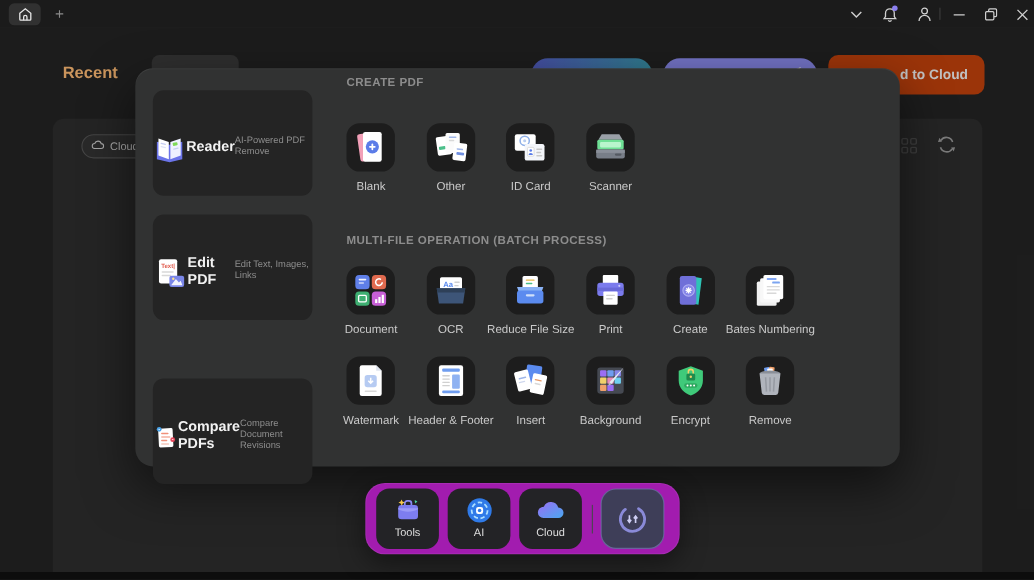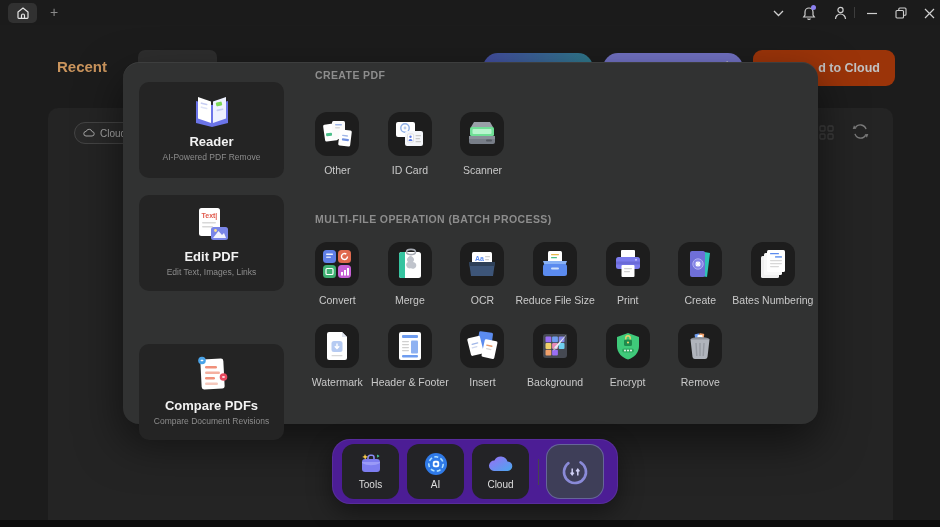--- a/index.html
+++ b/index.html
@@ -33,32 +33,32 @@
   .btn-navy { position:absolute; left:753px; top:50px; width:142px; height:36px; border-radius:9px; background:#c2410c;
               display:flex; align-items:center; justify-content:flex-end; padding-right:15px;
               color:#f2f2f2; font-size:12.5px; font-weight:700; z-index:1; }
   .dim { position:absolute; left:0; top:25px; width:940px; height:502px; background:rgba(0,0,0,0.20); z-index:2; }
   .bottom-strip { position:absolute; left:0; top:520px; width:940px; height:7px; background:#0d0d0d; z-index:3; }
 
   
   .modal { position:absolute; left:123px; top:62px; width:695px; height:362px; background:#313232; border-radius:16px;
            box-shadow:0 18px 45px rgba(0,0,0,0.55), inset 0 1px 0 rgba(255,255,255,0.06); z-index:5; }
   .card { position:absolute; left:16px; width:145px; height:96px; background:#242424; border-radius:10px;
-          display:flex; flex-direction:column; align-items:center; }
+          display:flex; flex-direction:row; align-items:center; }
   .card svg { margin-top:11px; }
   .card-title { margin-top:5px; font-size:13px; font-weight:700; color:#f2f2f2; }
   .card-sub { margin-top:3px; font-size:8.5px; color:#8d8d8d; }
   .sec-header { position:absolute; left:192px; font-size:10.5px; font-weight:700; letter-spacing:0.4px; color:#8d8d8d; }
   .oprow { position:absolute; left:178px; display:flex; }
   .opitem { width:72.6px; display:flex; flex-direction:column; align-items:center; }
   .tile { width:44px; height:44px; border-radius:12px; background:#1d1d1d; display:flex; align-items:center; justify-content:center; }
   .oplbl { margin-top:8px; font-size:10.5px; color:#c9c9c9; white-space:nowrap; }
 
   
-  .dock { position:absolute; left:332px; top:439px; width:286px; height:65px; background:#4c1d95; border-radius:18px;
+  .dock { position:absolute; left:332px; top:439px; width:286px; height:65px; background:#a21caf; border-radius:18px;
           border:1px solid rgba(255,255,255,0.07); box-shadow:0 8px 24px rgba(0,0,0,0.45);
           display:flex; align-items:center; padding:0 9px; z-index:6; }
   .dock-tile { width:57px; height:55px; border-radius:12px; background:#232326; margin-right:8px;
                display:flex; flex-direction:column; align-items:center; }
   .dock-tile svg { margin-top:7px; }
   .dock-lbl { margin-top:2px; font-size:10px; color:#dedede; }
   .dock-sep { width:1px; height:26px; background:#47474d; margin:0 7px 0 1px; }
   .dock-sync { width:58px; height:55px; border-radius:14px; background:#3e3e58; border:1.5px solid rgba(135,135,205,0.55);
                display:flex; align-items:center; justify-content:center; }
 </style>
@@ -156,20 +156,32 @@
       </svg>
       <div class="card-title">Compare PDFs</div>
       <div class="card-sub">Compare Document Revisions</div>
     </div>
 
     <div class="sec-header" style="top:7px;">CREATE PDF</div>
 
     <div class="oprow" style="top:50px;">
       <div class="opitem">
         <div class="tile">
+          <svg width="30" height="32" viewBox="0 0 30 32">
+            <rect x="4" y="3" width="16" height="25" rx="2" fill="#f2a0b8" transform="rotate(-8 12 15)"></rect>
+            <rect x="8" y="2" width="17" height="27" rx="2" fill="#ffffff"></rect>
+            <circle cx="16.5" cy="15.5" r="6" fill="#5b7ce8"></circle>
+            <rect x="13.5" y="14.7" width="6" height="1.6" rx="0.8" fill="#ffffff"></rect>
+            <rect x="15.7" y="12.5" width="1.6" height="6" rx="0.8" fill="#ffffff"></rect>
+          </svg>
+        </div>
+        <div class="oplbl">Blank</div>
+      </div>
+      <div class="opitem">
+        <div class="tile">
           <svg width="32" height="32" viewBox="0 0 32 32">
             <rect x="3" y="6" width="13" height="17" rx="1.5" fill="#ffffff" transform="rotate(-8 9 14)"></rect>
             <rect x="5" y="15" width="6" height="3" rx="0.8" fill="#4bbf8a" transform="rotate(-8 8 16)"></rect>
             <rect x="11" y="3" width="13" height="18" rx="1.5" fill="#fbfbfb"></rect>
             <rect x="14" y="6" width="7" height="1.4" rx="0.7" fill="#9fb6e8"></rect>
             <rect x="14" y="9" width="5" height="1.4" rx="0.7" fill="#d8d8d8"></rect>
             <rect x="18" y="12" width="12" height="16" rx="1.5" fill="#ffffff" transform="rotate(7 24 20)"></rect>
             <rect x="21" y="17" width="6" height="1.4" rx="0.7" fill="#9fb6e8" transform="rotate(7 24 18)"></rect>
             <rect x="21" y="20.5" width="7" height="2.4" rx="0.8" fill="#6f8fe0" transform="rotate(7 24 21)"></rect>
           </svg>
@@ -220,32 +232,21 @@
             <rect x="16" y="1" width="13" height="13" rx="3.5" fill="#e06a4f"></rect>
             <path d="M25.5 7.5 a3 3 0 1 1 -1.2 -2.4" fill="none" stroke="#ffffff" stroke-width="1.4"></path>
             <rect x="1" y="16" width="13" height="13" rx="3.5" fill="#3faf72"></rect>
             <rect x="4" y="19.5" width="7" height="6" rx="1" fill="none" stroke="#ffffff" stroke-width="1.2"></rect>
             <rect x="16" y="16" width="13" height="13" rx="3.5" fill="#c75fd6"></rect>
             <rect x="19" y="23" width="2" height="3.5" fill="#ffffff"></rect>
             <rect x="22" y="21" width="2" height="5.5" fill="#ffffff"></rect>
             <rect x="25" y="19" width="2" height="7.5" fill="#ffffff"></rect>
           </svg>
         </div>
-        <div class="oplbl">Convert</div>
-      </div>
-      <div class="opitem">
-        <div class="tile">
-          <svg width="28" height="32" viewBox="0 0 28 32">
-            <rect x="3" y="4" width="22" height="26" rx="2.5" fill="#ffffff"></rect>
-            <path d="M3 6.5 a2.5 2.5 0 0 1 2.5 -2.5 H9 V30 H5.5 A2.5 2.5 0 0 1 3 27.5 Z" fill="#35c4a0"></path>
-            <ellipse cx="15" cy="4" rx="4.5" ry="2.6" fill="none" stroke="#a8acb4" stroke-width="1.6"></ellipse>
-            <path d="M17 17 a3.4 3.4 0 1 1 -5 -3 a3.4 3.4 0 1 1 5 0 a3.4 3.4 0 1 1 -2.5 5.8" fill="#c0c4cc"></path>
-          </svg>
-        </div>
-        <div class="oplbl">Merge</div>
+        <div class="oplbl">Document</div>
       </div>
       <div class="opitem">
         <div class="tile">
           <svg width="32" height="30" viewBox="0 0 32 30">
             <rect x="6" y="3" width="20" height="14" rx="1.5" fill="#ffffff"></rect>
             <text x="9" y="12" font-size="7" font-weight="bold" fill="#5b8bef" font-family="Liberation Sans, sans-serif">Aa</text>
             <rect x="19" y="7" width="5" height="1.3" rx="0.6" fill="#d0d0d0"></rect>
             <rect x="19" y="10" width="4" height="1.3" rx="0.6" fill="#d0d0d0"></rect>
             <path d="M3 13 L29 13 L27 27 L5 27 Z" fill="#3d5578"></path>
             <path d="M3 13 L29 13 L28.4 17 L3.6 17 Z" fill="#2e4058"></path>

